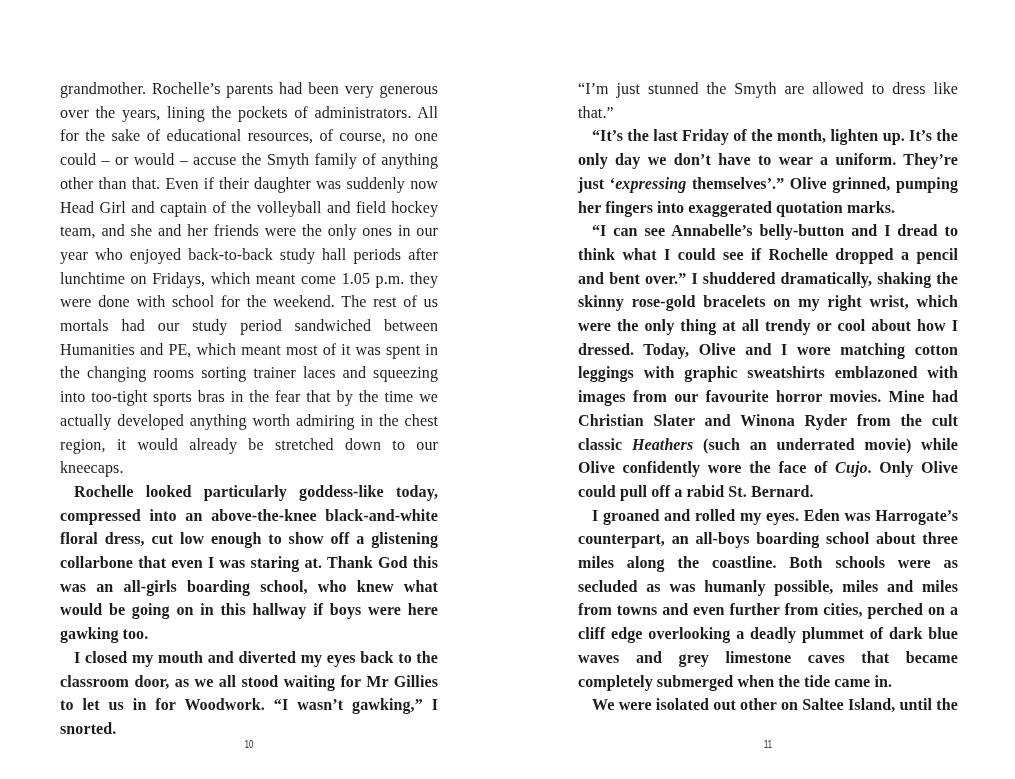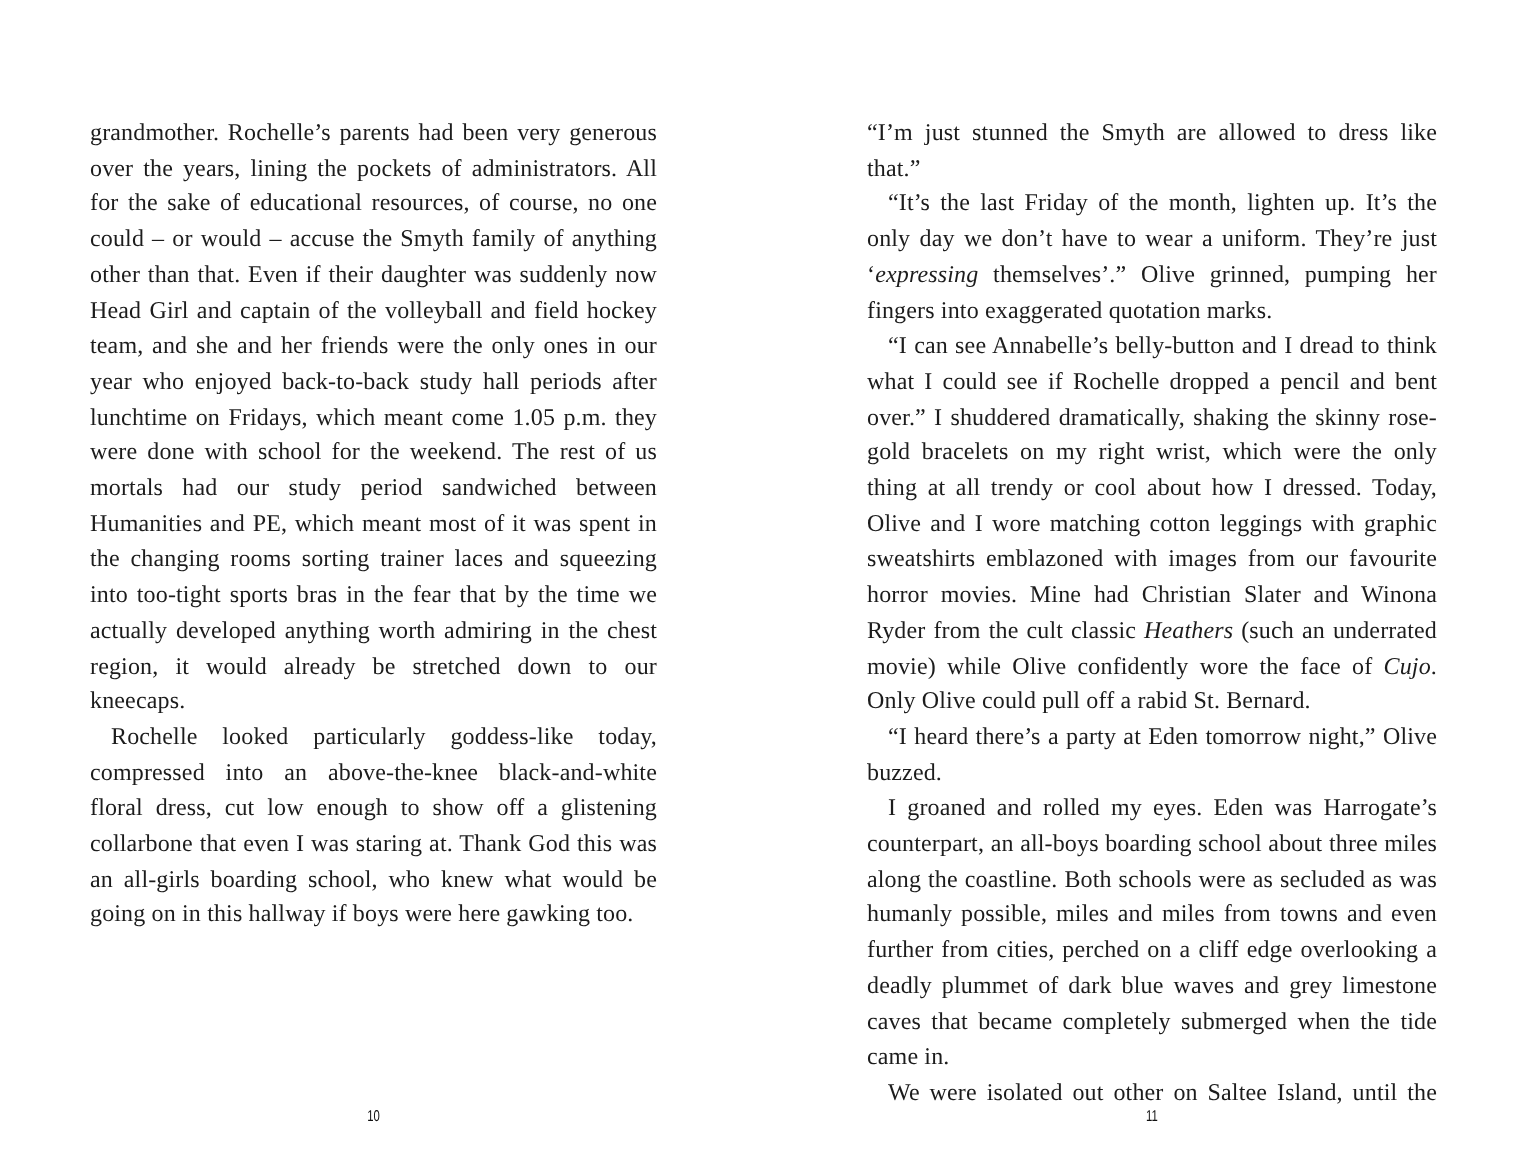--- a/index.html
+++ b/index.html
@@ -34,21 +34,21 @@
     right: 0;
     font-size: 16px;
     line-height: 23.7px;
     text-align: justify;
     letter-spacing: 0.1px;
   }
   .page-text p {
     margin: 0;
     padding: 0;
   }
-  .page-text p.indent { text-indent: 14px; }
+  .page-text p.indent { text-indent: 14px; font-weight: bold; }
   .page-text p.continues { text-align-last: justify; }
   .page-text em { font-style: italic; }
   .folio {
     position: absolute;
     top: 737px;
     left: 0;
     right: 0;
     text-align: center;
     font-family: "Liberation Sans", sans-serif;
     font-size: 10.5px;
@@ -59,29 +59,29 @@
 </style>
 </head>
 <body>
 
 <div class="spread">
 
   <section class="page page-left">
     <div class="page-text">
         <p class=""><span>grandmother. Rochelle’s parents had been very generous over the years, lining the pockets of administrators. All for the sake of educational resources, of course, no one could – or would – accuse the Smyth family of anything other than that. Even if their daughter was suddenly now Head Girl and captain of the volleyball and field hockey team, and she and her friends were the only ones in our year who enjoyed back-to-back study hall periods after lunchtime on Fridays, which meant come 1.05 p.m. they were done with school for the weekend. The rest of us mortals had our study period sandwiched between Humanities and PE, which meant most of it was spent in the changing rooms sorting trainer laces and squeezing into too-tight sports bras in the fear that by the time we actually developed anything worth admiring in the chest region, it would already be stretched down to our kneecaps.</span></p>
         <p class="indent"><span>Rochelle looked particularly goddess-like today, compressed into an above-the-knee black-and-white floral dress, cut low enough to show off a glistening collarbone that even I was staring at. Thank God this was an all-girls boarding school, who knew what would be going on in this hallway if boys were here gawking too.</span></p>
+        <p class="indent continues"><span>I closed my mouth and diverted my eyes back to the classroom door, as we all stood waiting for Mr Gillies to let us in for Woodwork. “I wasn’t gawking,” I snorted.</span></p>
       </div>
     <div class="folio">10</div>
   </section>
 
   <section class="page page-right">
     <div class="page-text">
         <p class=" continues"><span>“I’m just stunned the Smyth are allowed to dress like that.”</span></p>
         <p class="indent"><span>“It’s the last Friday of the month, lighten up. It’s the only day we don’t have to wear a uniform. They’re just ‘</span><em>expressing</em><span> themselves’.” Olive grinned, pumping her fingers into exaggerated quotation marks.</span></p>
         <p class="indent"><span>“I can see Annabelle’s belly-button and I dread to think what I could see if Rochelle dropped a pencil and bent over.” I shuddered dramatically, shaking the skinny rose-gold bracelets on my right wrist, which were the only thing at all trendy or cool about how I dressed. Today, Olive and I wore matching cotton leggings with graphic sweatshirts emblazoned with images from our favourite horror movies. Mine had Christian Slater and Winona Ryder from the cult classic </span><em>Heathers</em><span> (such an underrated movie) while Olive confidently wore the face of </span><em>Cujo</em><span>. Only Olive could pull off a rabid St. Bernard.</span></p>
-        <p class="indent"><span>“I heard there’s a party at Eden tomorrow night,” Olive buzzed.</span></p>
         <p class="indent"><span>I groaned and rolled my eyes. Eden was Harrogate’s counterpart, an all-boys boarding school about three miles along the coastline. Both schools were as secluded as was humanly possible, miles and miles from towns and even further from cities, perched on a cliff edge overlooking a deadly plummet of dark blue waves and grey limestone caves that became completely submerged when the tide came in.</span></p>
         <p class="indent continues"><span>We were isolated out other on Saltee Island, until the</span></p>
       </div>
     <div class="folio">11</div>
   </section>
 
 </div>
 
 </body></html>

